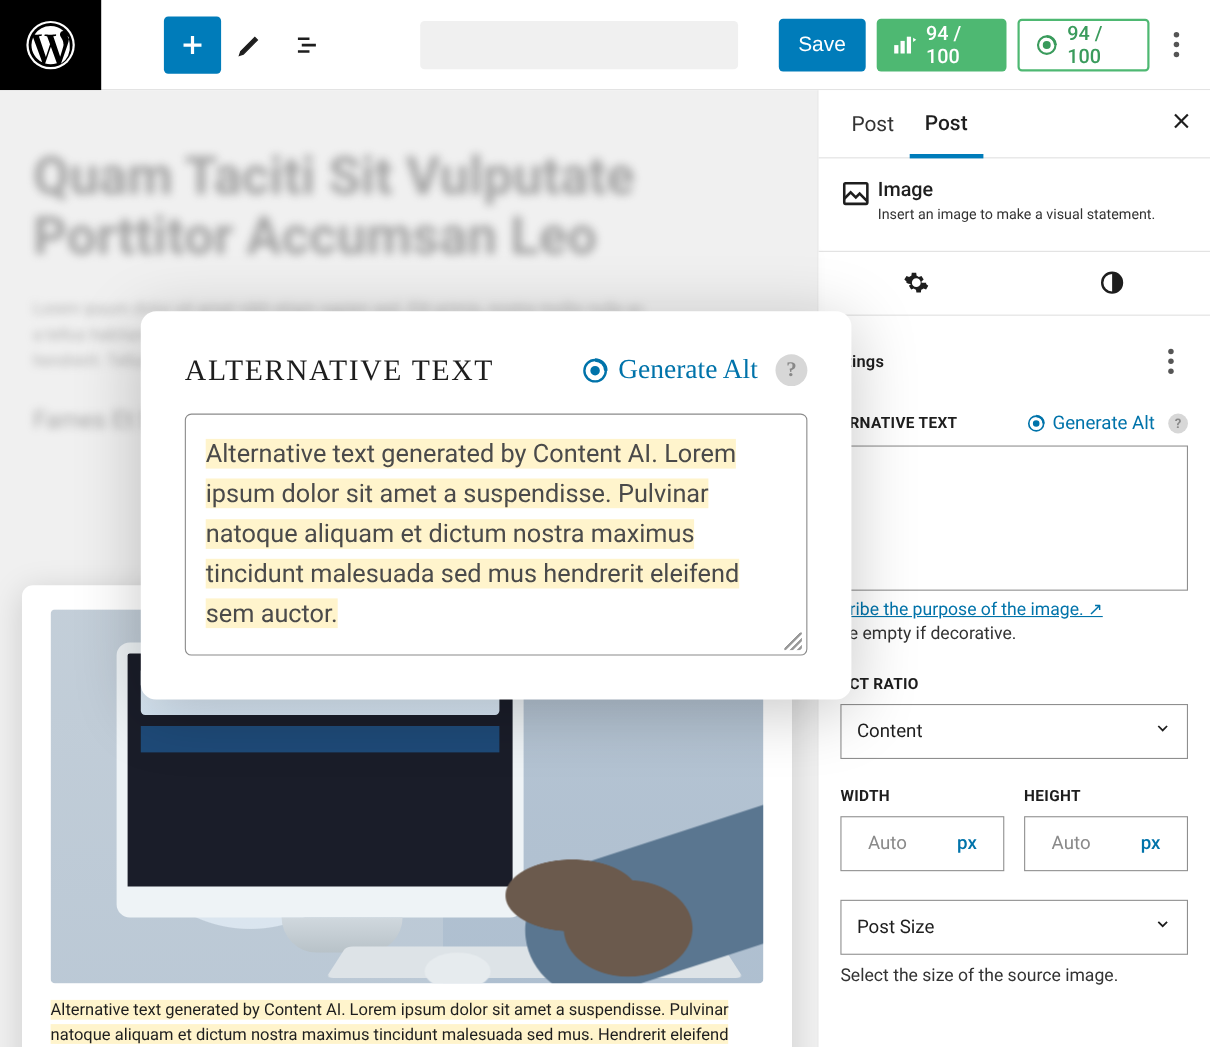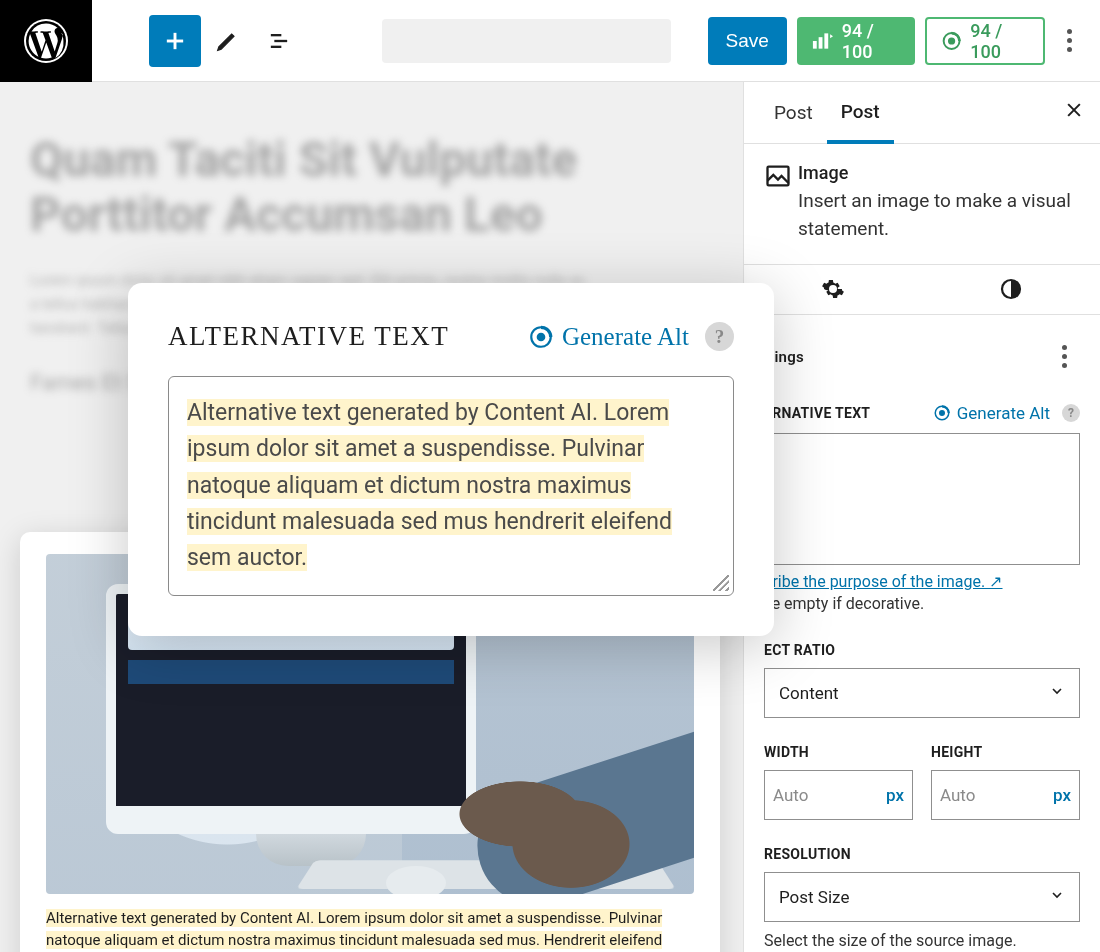--- a/index.html
+++ b/index.html
@@ -75,41 +75,41 @@
   
   .sidebar{width:357px;border-left:1px solid var(--wp-gray-border);background:#fff;display:flex;flex-direction:column;overflow:hidden;}
   .sb-tabs{display:flex;align-items:center;height:62px;border-bottom:1px solid var(--wp-gray-border);padding:0 16px;}
   .sb-tab{padding:0 14px;height:62px;display:flex;align-items:center;font-size:19px;color:#333;}
   .sb-tab.active{color:#1e1e1e;font-weight:500;border-bottom:4px solid var(--wp-blue);margin-bottom:-1px;}
   .sb-close{margin-left:auto;font-size:22px;color:#333;}
   .sb-block{padding:18px 20px 22px 20px;border-bottom:1px solid var(--wp-gray-border);}
   .sb-block-row{display:flex;gap:6px;}
   .sb-block-row svg{flex-shrink:0;}
   .sb-block-title{font-size:18px;font-weight:500;margin-bottom:4px;}
-  .sb-block-desc{font-size:19px;color:#333;line-height:1.45;}
+  .sb-block-desc{font-size:13px;color:#333;line-height:1.45;}
   .sb-style-tabs{height:58px;display:flex;align-items:center;justify-content:space-around;border-bottom:1px solid var(--wp-gray-border);position:relative;}
   .sb-style-tabs svg{}
   .callout-wedge{position:absolute;left:-196px;top:0;width:196px;height:58px;pointer-events:none;}
   .callout-wedge::before{content:"";position:absolute;right:0;top:0;border-right:196px solid #fff;border-top:29px solid transparent;border-bottom:29px solid transparent;height:0;width:0;filter:drop-shadow(-4px 0 6px rgba(0,0,0,.06));}
   .sb-section{padding:18px 20px 0 20px;}
   .sb-sec-head{display:flex;align-items:center;font-size:15px;font-weight:600;letter-spacing:.2px;}
   .sb-sec-head .kebab{margin-left:auto;}
   .sb-alt-row{margin-top:22px;display:flex;align-items:center;}
   .sb-label{font-size:14px;font-weight:700;letter-spacing:.3px;text-transform:uppercase;}
   .sb-gen-small{margin-left:auto;color:var(--wp-link);font-size:17px;display:flex;align-items:center;gap:6px;}
   .sb-small-help{width:18px;height:18px;border-radius:50%;background:#d7d7d7;color:#888;display:inline-flex;align-items:center;justify-content:center;font-size:12px;font-weight:700;margin-left:6px;}
   .sb-textarea{width:100%;height:132px;border:1.5px solid #8f8f8f;margin-top:10px;}
   .sb-helper{font-size:16px;color:#333;margin-top:6px;line-height:1.4;}
   .sb-helper a{color:var(--wp-link);text-decoration:underline;}
   .sb-field{margin-top:26px;}
   .sb-select{margin-top:10px;width:100%;height:50px;border:1.5px solid #8f8f8f;display:flex;align-items:center;padding:0 14px;font-size:17px;position:relative;}
   .sb-select .chev{margin-left:auto;}
   .sb-two{display:flex;gap:18px;margin-top:26px;}
   .sb-two>div{flex:1;}
-  .sb-input{margin-top:10px;height:50px;border:1.5px solid #8f8f8f;display:flex;align-items:center;padding:0 8px;color:#8a8a8a;font-size:17px;}
+  .sb-input{margin-top:10px;height:50px;border:1.5px solid #8f8f8f;display:flex;align-items:center;padding:0 24px;color:#8a8a8a;font-size:17px;}
   .sb-input .unit{margin-left:auto;color:var(--wp-link);font-weight:500;}
 </style>
 </head>
 <body>
 
 <div class="topbar">
   <div class="wp-logo">
     <svg width="48" height="48" viewBox="0 0 24 24">
         <circle cx="12" cy="12" r="11" fill="#fff"></circle>
         <circle cx="12" cy="12" r="10" fill="#000"></circle>
@@ -277,21 +277,20 @@
         <div>
           <div class="sb-label">HEIGHT</div>
           <div class="sb-input">
             <span>Auto</span>
             <span class="unit">px</span>
           </div>
         </div>
       </div>
 
       <div class="sb-field">
-        <div class="sb-label">RESOLUTION</div>
         <div class="sb-select">
           <span>Post Size</span>
           <span class="chev">
             <svg width="16" height="16" viewBox="0 0 24 24" fill="none" stroke="#1e1e1e" stroke-width="2.4">
                 <polyline points="6 9 12 15 18 9"></polyline>
               </svg>
           </span>
         </div>
       </div>
       <div class="sb-helper" style="margin-top:8px">Select the size of the source image.</div>

